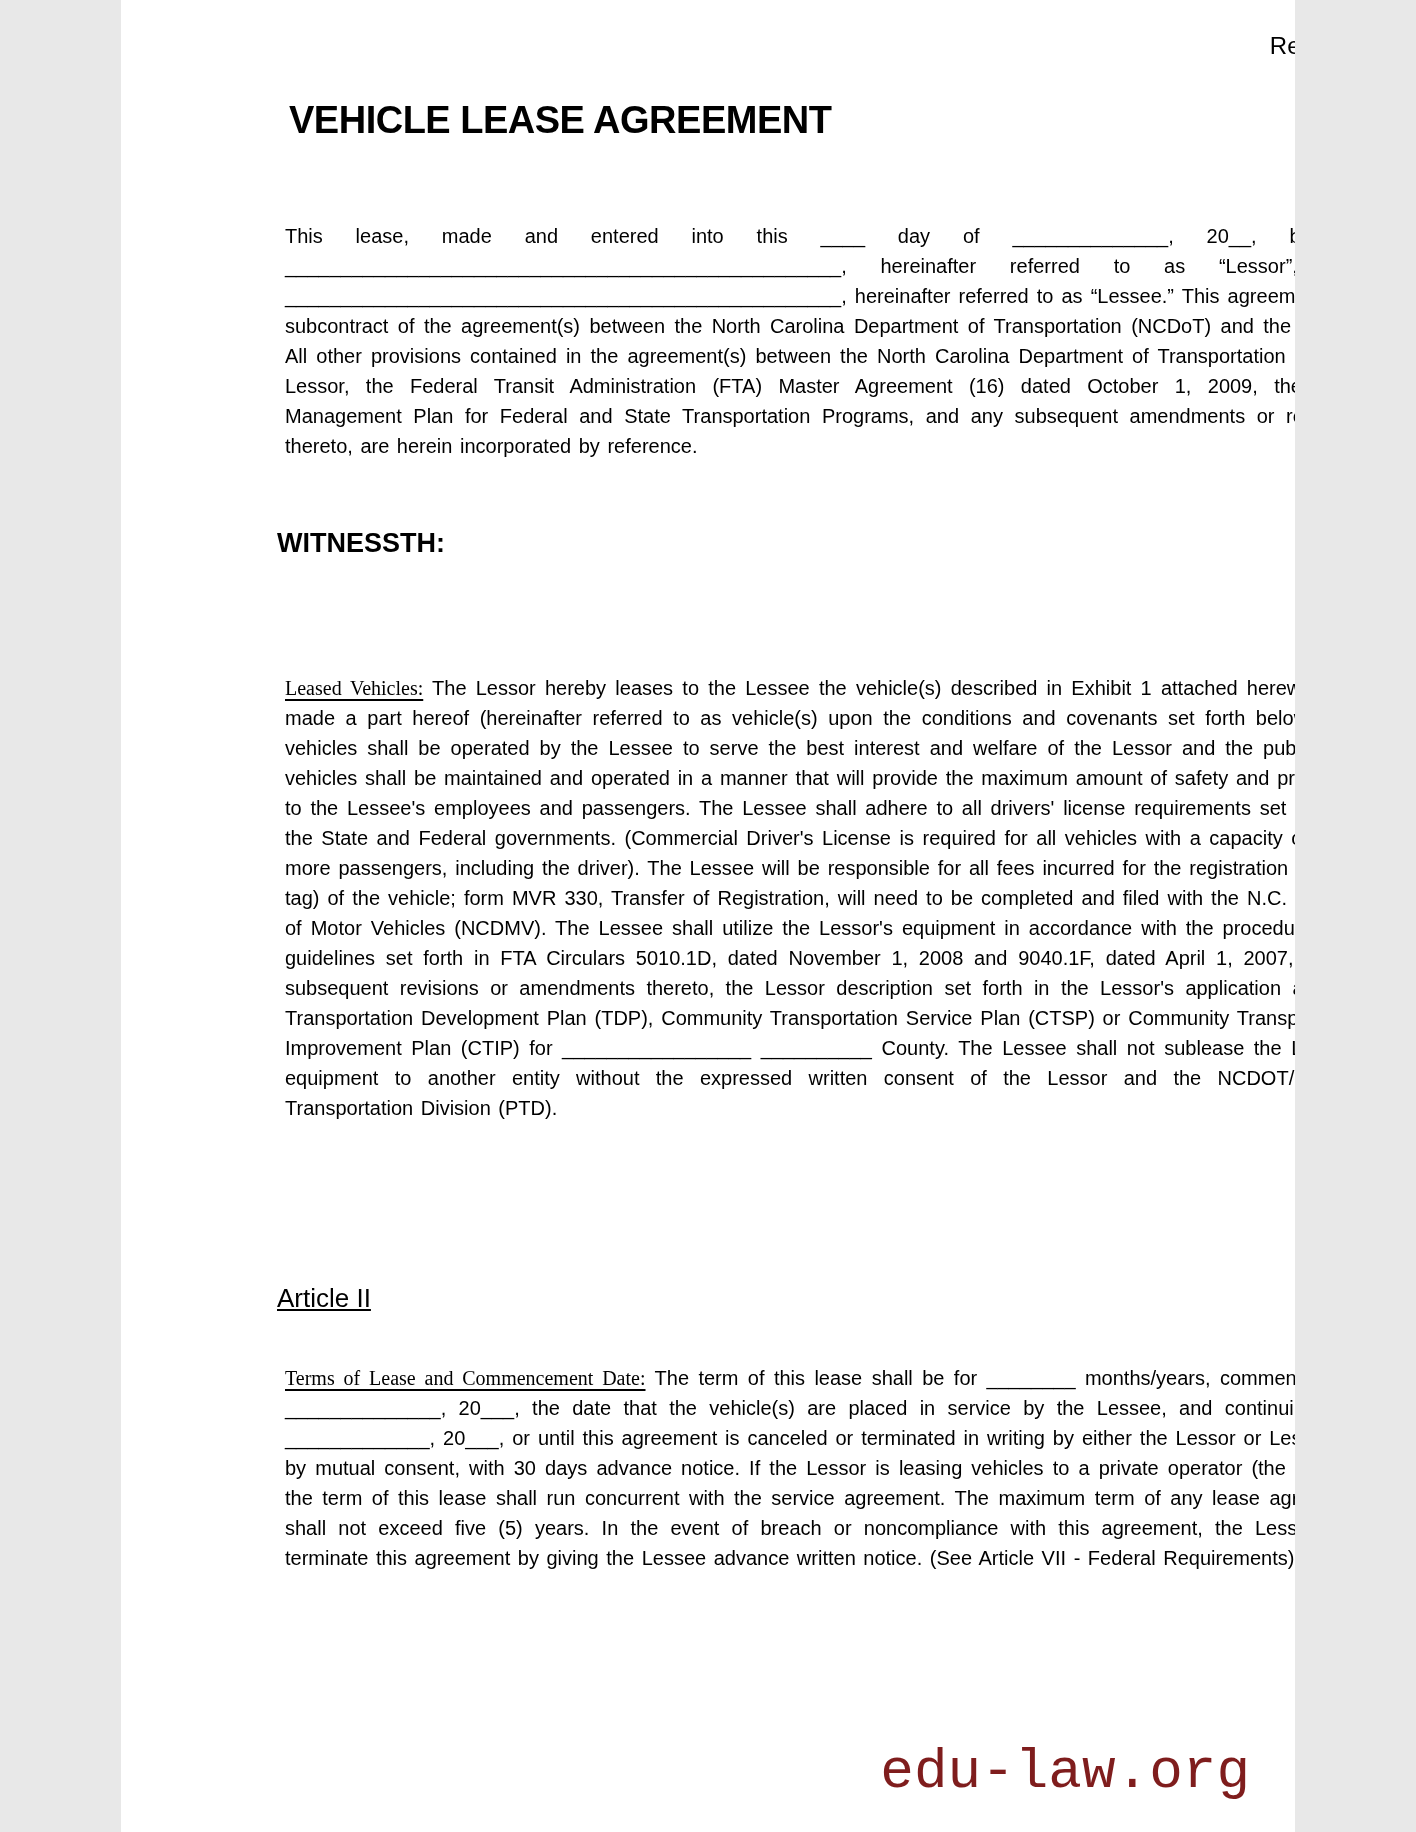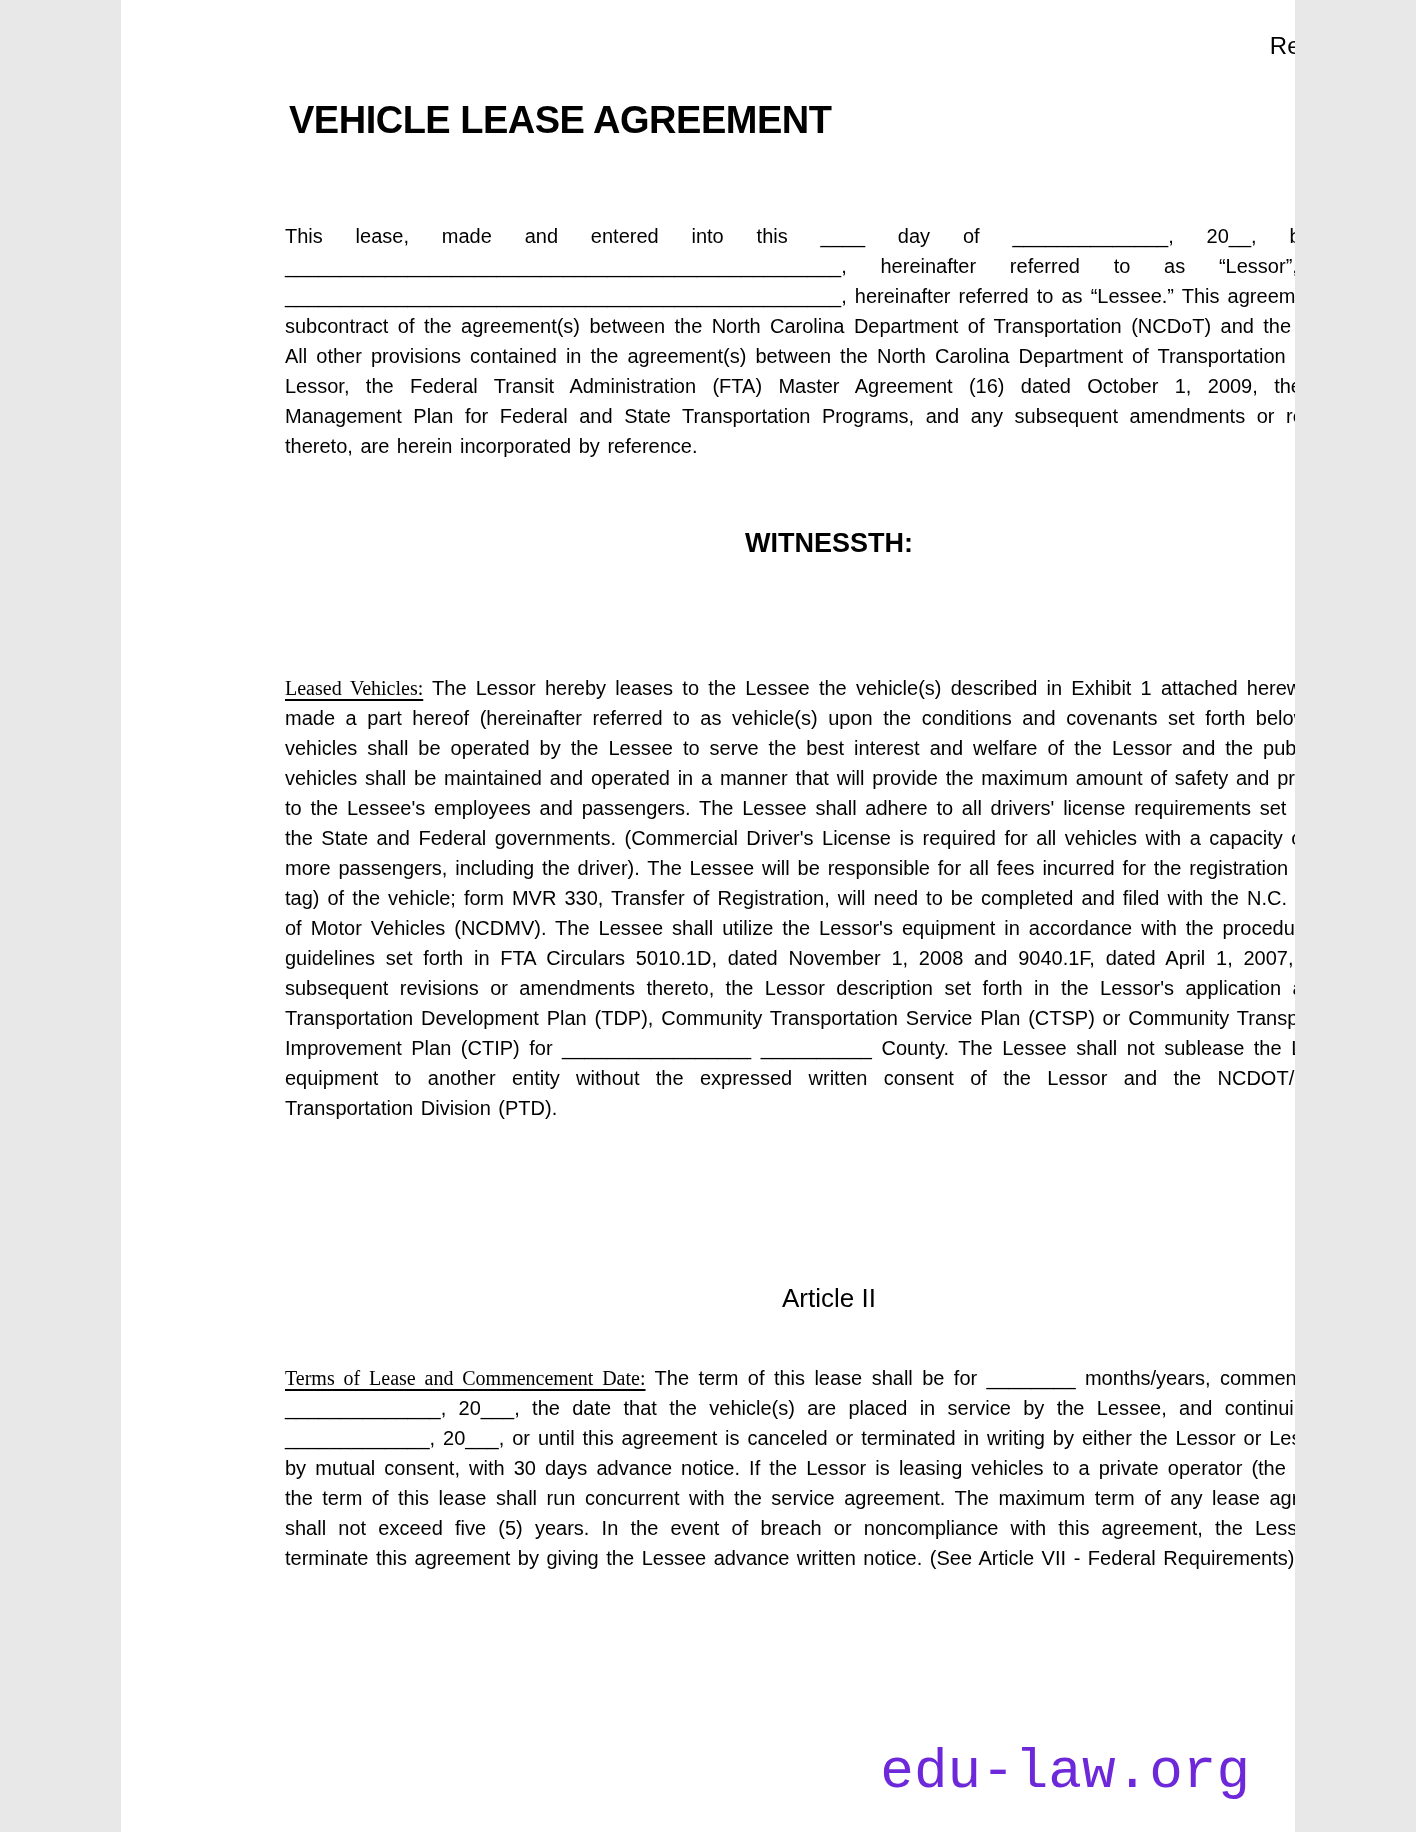--- a/index.html
+++ b/index.html
@@ -45,48 +45,48 @@
     font-size: 20px;
     line-height: 30px;
     text-align: justify;
     word-spacing: 2px;
   }
   .para-intro   { top: 201px; }
   .para-art1    { top: 653px; }
   .para-art2    { top: 1343px; }
   .center-head {
     position: absolute;
-    left: 168px;
+    left: 156px;
     width: 1080px;
-    text-align: center;
+    text-align: left;
     font-size: 26px;
     line-height: 30px;
   }
   .head-witnesseth {
     top: 528px;
     font-size: 27px;
     font-weight: bold;
   }
   .head-art1 { top: 593px; }
-  .head-art2 { top: 1283px; }
+  .head-art2 { top: 1283px; text-decoration: underline; }
   .lead-underline {
     text-decoration: underline;
     text-underline-offset: 4px;
     text-decoration-thickness: 2px;
     font-family: Liberation Serif, serif;
   }
   .watermark {
     position: absolute;
     right: 45px;
     top: 1742px;
     font-family: "Liberation Mono", monospace;
     font-size: 56px;
     line-height: 60px;
     letter-spacing: 0px;
-    color: #6d28d9;
+    color: #7f1d1d;
   }
 </style>
 </head>
 <body>
 
 <div class="page">
 
   <div class="rev">Rev. 4/11</div>
 
   <div class="doc-title">VEHICLE LEASE AGREEMENT</div>

